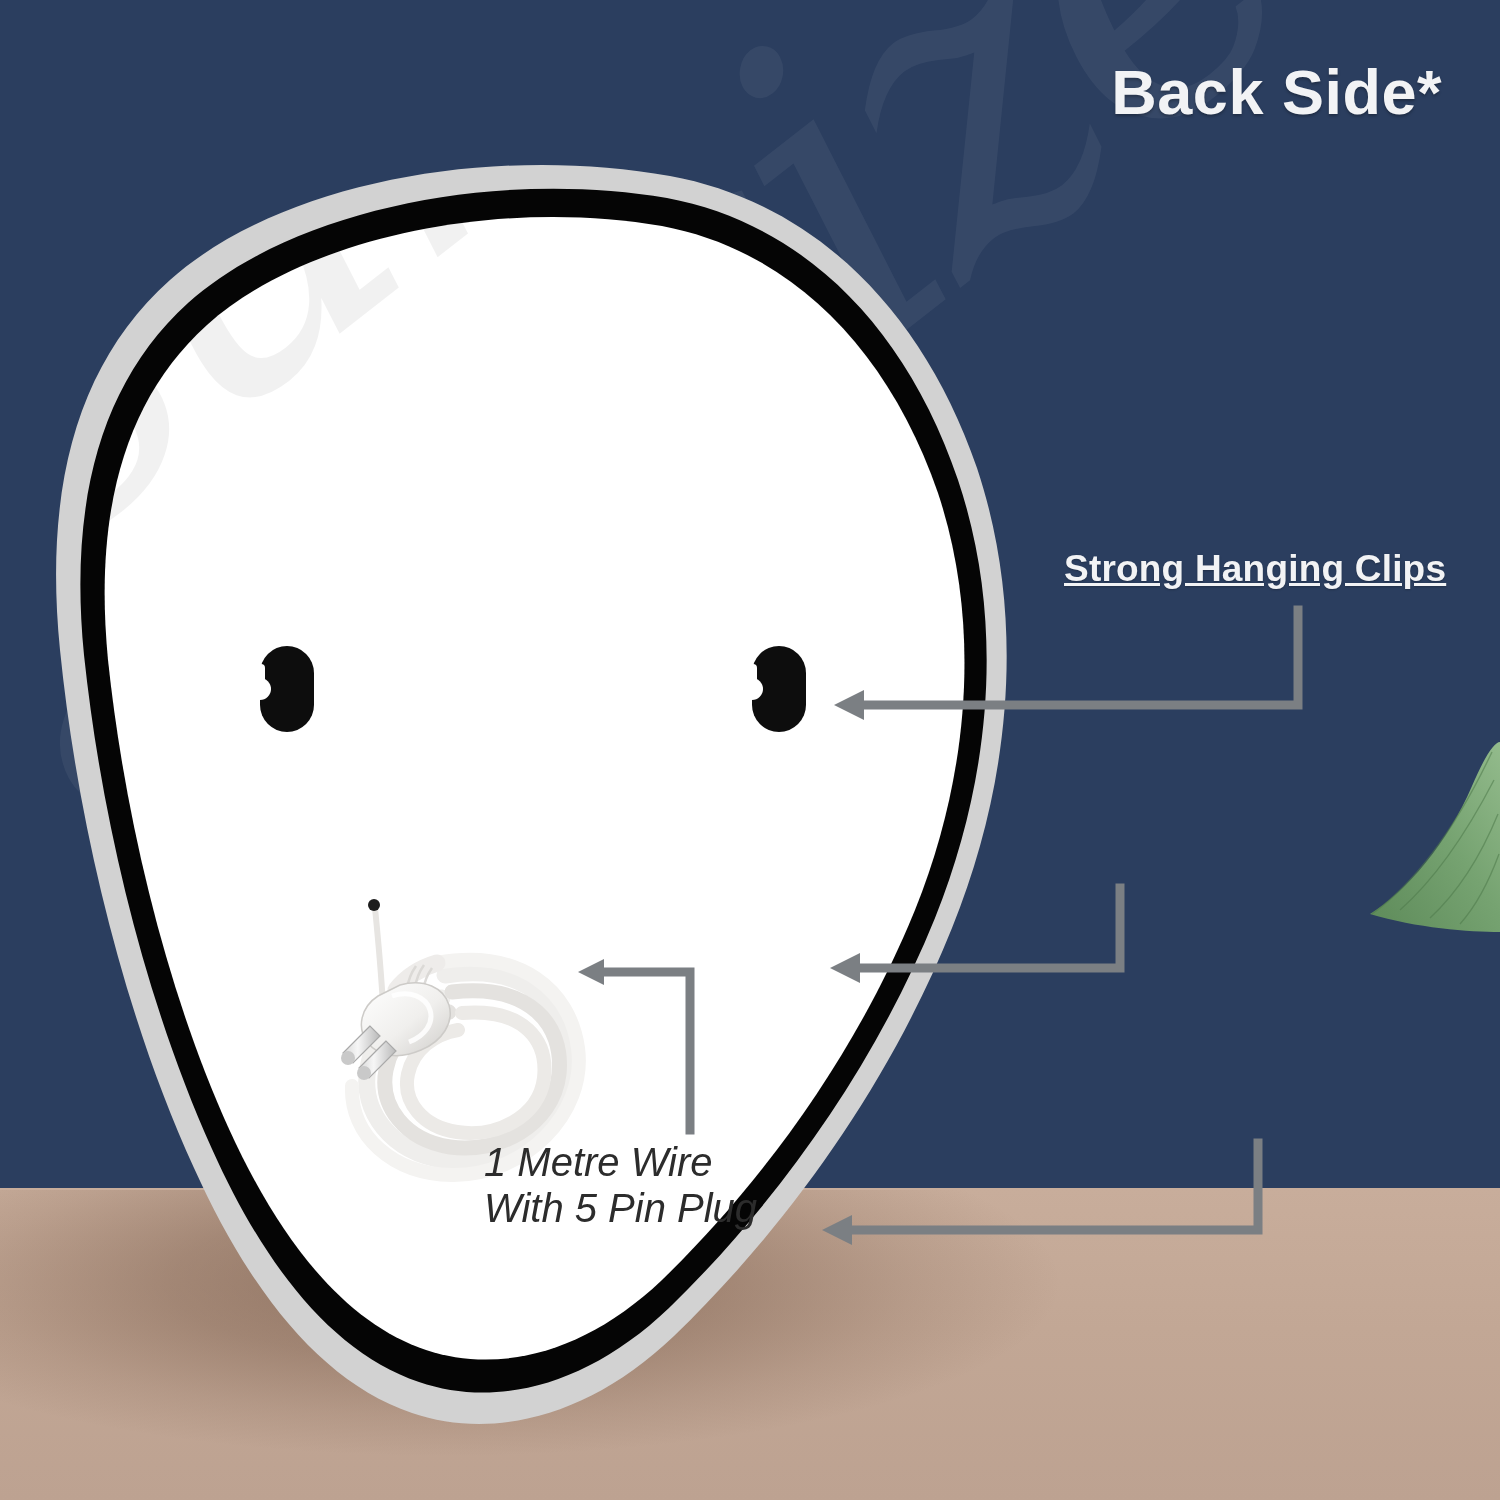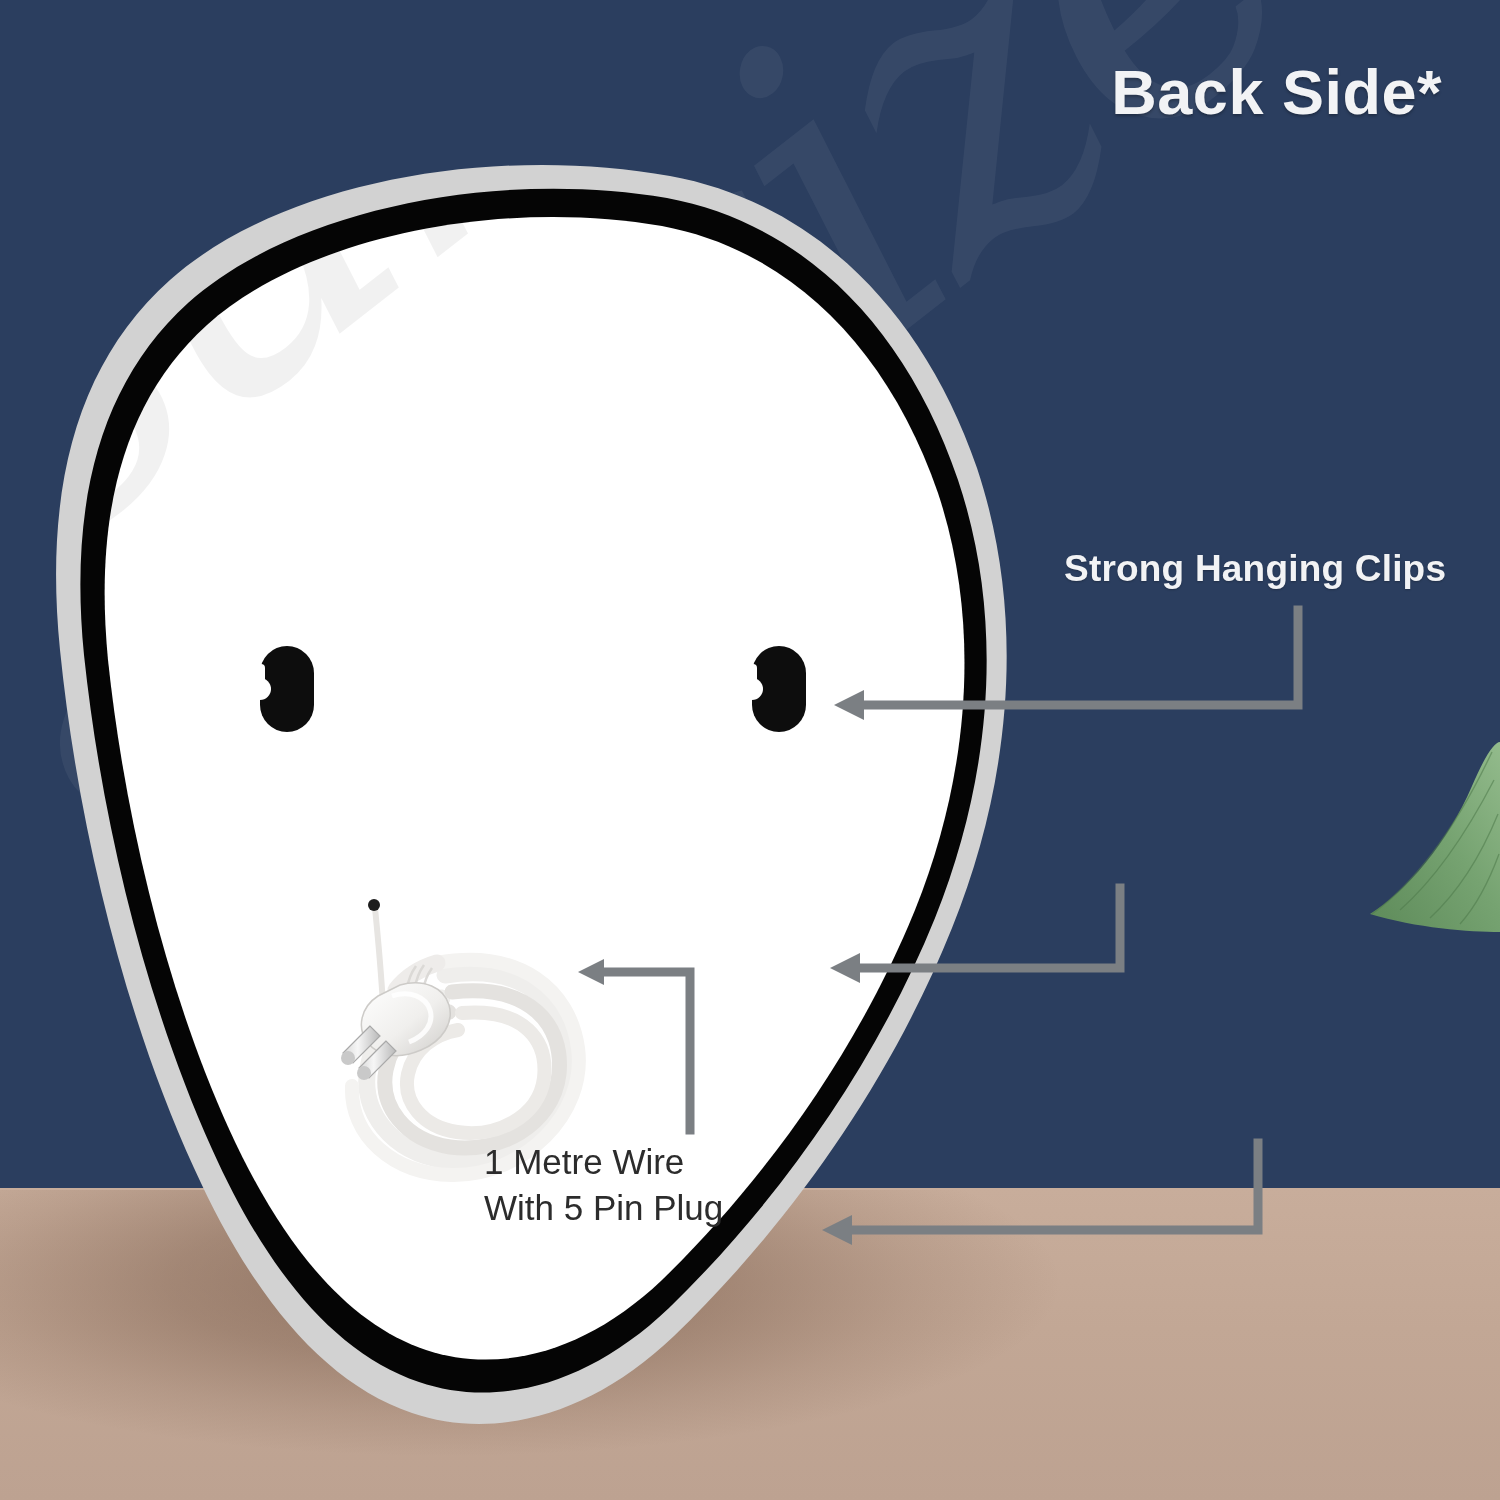--- a/index.html
+++ b/index.html
@@ -100,43 +100,45 @@
 
   
   .label {
     position: absolute;
     color: #f2f3f5;
     font-weight: 700;
     font-size: 37px;
     letter-spacing: 0.2px;
     white-space: nowrap;
     text-shadow: 0 1px 2px rgba(0,0,0,0.25);
+    text-decoration: underline;
   }
   #title-back-side {
     position: absolute;
     right: 58px;
     top: 56px;
     color: #f2f3f5;
     font-weight: 700;
     font-size: 63px;
     letter-spacing: 0.5px;
     white-space: nowrap;
     text-shadow: 0 2px 3px rgba(0,0,0,0.28);
   }
 
   
   #wire-caption {
     position: absolute;
     left: 484px;
     top: 1139px;
     color: #2c2c2c;
-    font-size: 35px;
+    font-size: 40px;
     line-height: 46px;
     font-weight: 400;
     white-space: nowrap;
+    font-style: italic;
   }
 
   
   .arrow-svg { position: absolute; overflow: visible; }
 
   
   #leaf { position: absolute; right: 0px; top: 742px; width: 140px; height: 190px; }
 </style>
 </head>
 <body>

